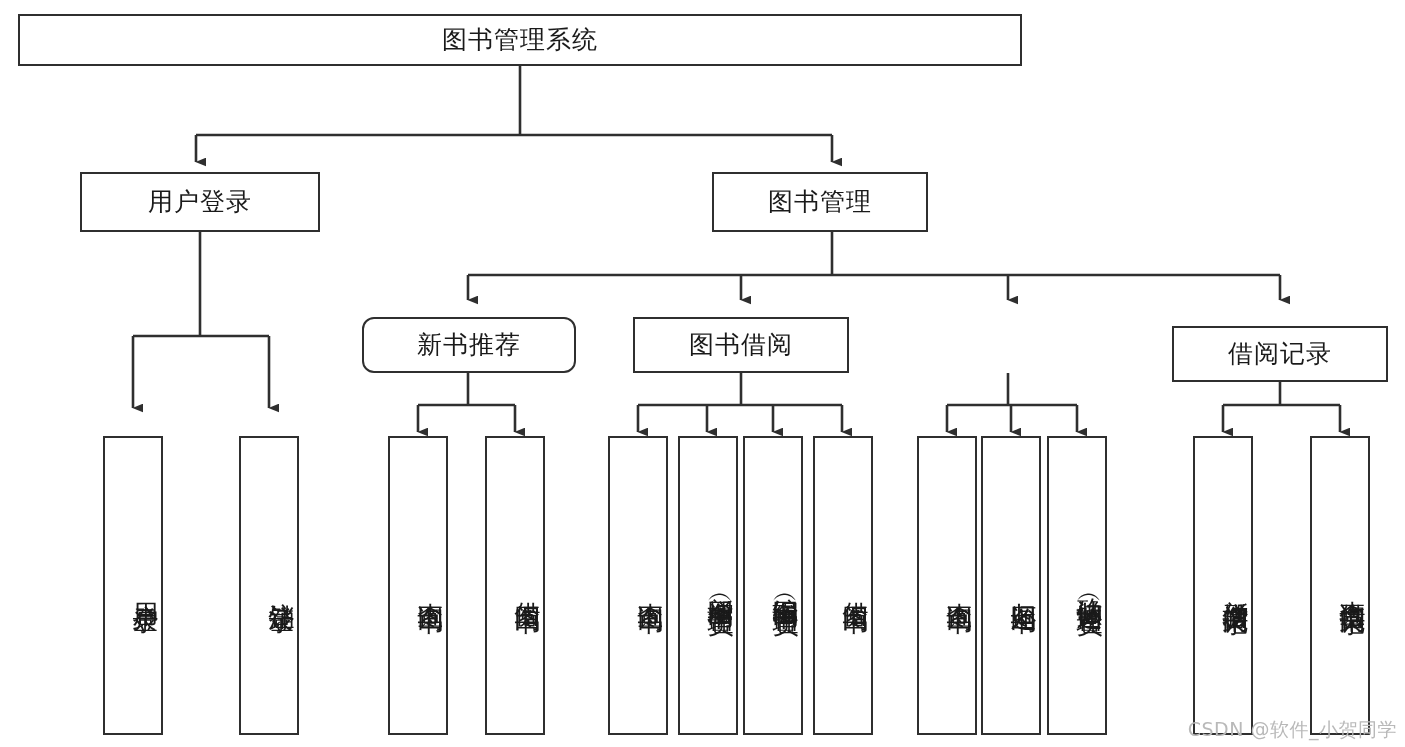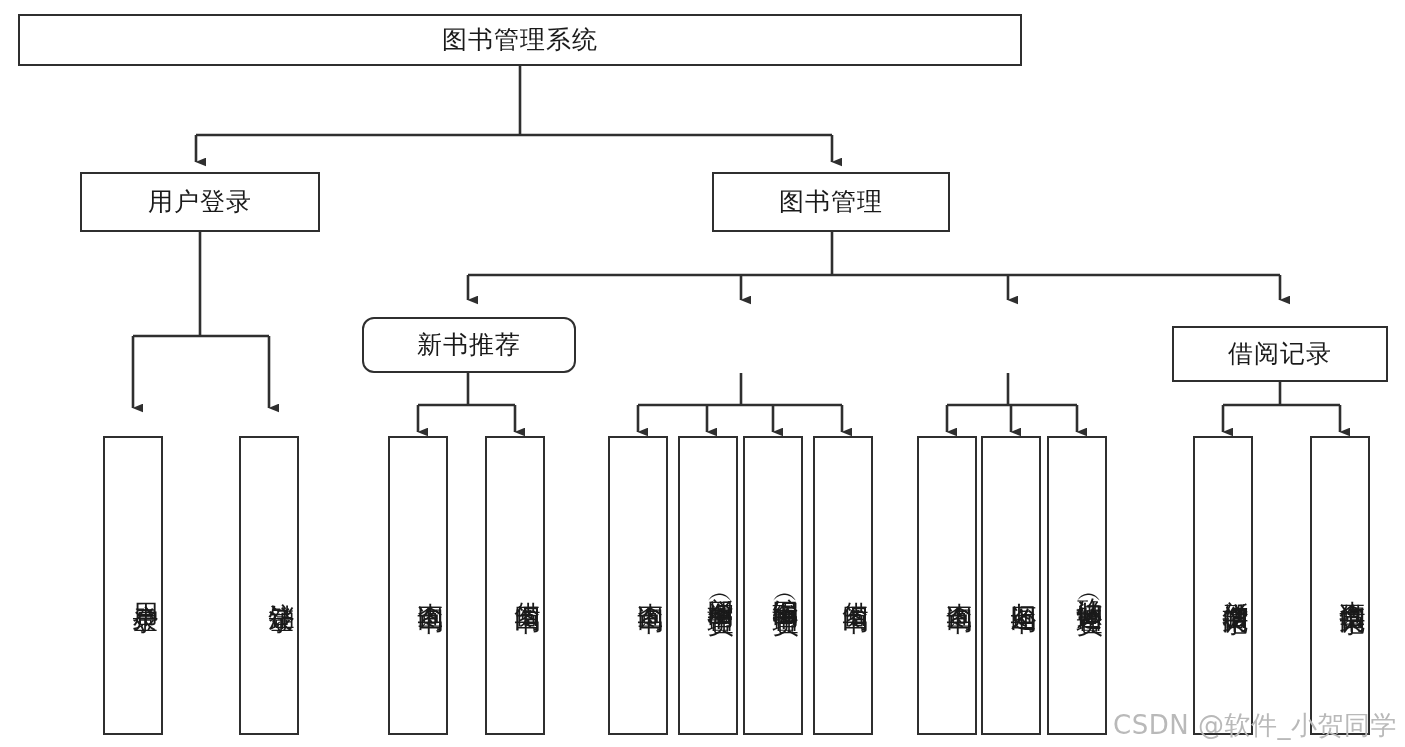--- a/index.html
+++ b/index.html
@@ -55,21 +55,21 @@
   .node.vert .vlabel {
     writing-mode: vertical-rl;
     text-orientation: upright;
     display: block;
     white-space: normal;
   }
   .watermark {
     position: absolute;
     right: 8px;
     bottom: 4px;
-    font-size: 26px;
+    font-size: 19px;
     color: #b9b9b9;
     white-space: nowrap;
     letter-spacing: 0.5px;
   }
 </style>
 </head>
 <body>
 
 <div id="canvas">
 
@@ -128,27 +128,30 @@
     </g>
   </svg>
 
   <div class="node horiz" style="left:18px; top:14px; width:1004px; height:52px;">
     <span>图书管理系统</span>
   </div>
 
   <div class="node horiz" style="left:80px; top:172px; width:240px; height:60px;">
     <span>用户登录</span>
   </div>
-  <div class="node horiz" style="left:712px; top:172px; width:238px; height:60px;">
+  <div class="node horiz" style="left:712px; top:172px; width:216px; height:60px;">
     <span>图书管理</span>
   </div>
 
   <div class="node horiz" style="left:362px; top:317px; width:214px; height:56px;border-radius:12px;">
     <span>新书推荐</span>
   </div>
+  <div class="node horiz" style="left:633px; top:317px; width:216px; height:56px;">
+    <span>图书借阅</span>
+  </div>
   <div class="node horiz" style="left:1172px; top:317px; width:216px; height:56px;margin-top:9px;">
     <span>借阅记录</span>
   </div>
 
   <div class="node vert" style="left:103px; top:436px; width:60px; height:299px;">
     <span class="vlabel">用户登录</span>
   </div>
   <div class="node vert" style="left:239px; top:436px; width:60px; height:299px;">
     <span class="vlabel">注销登录</span>
   </div>

